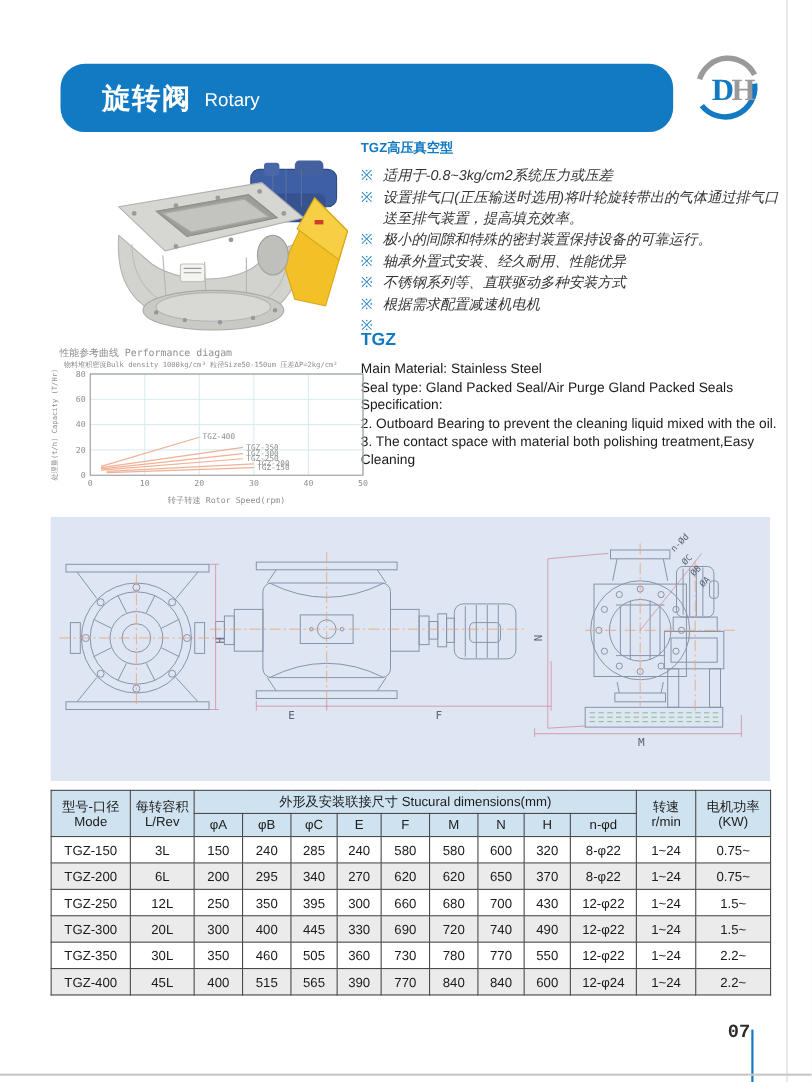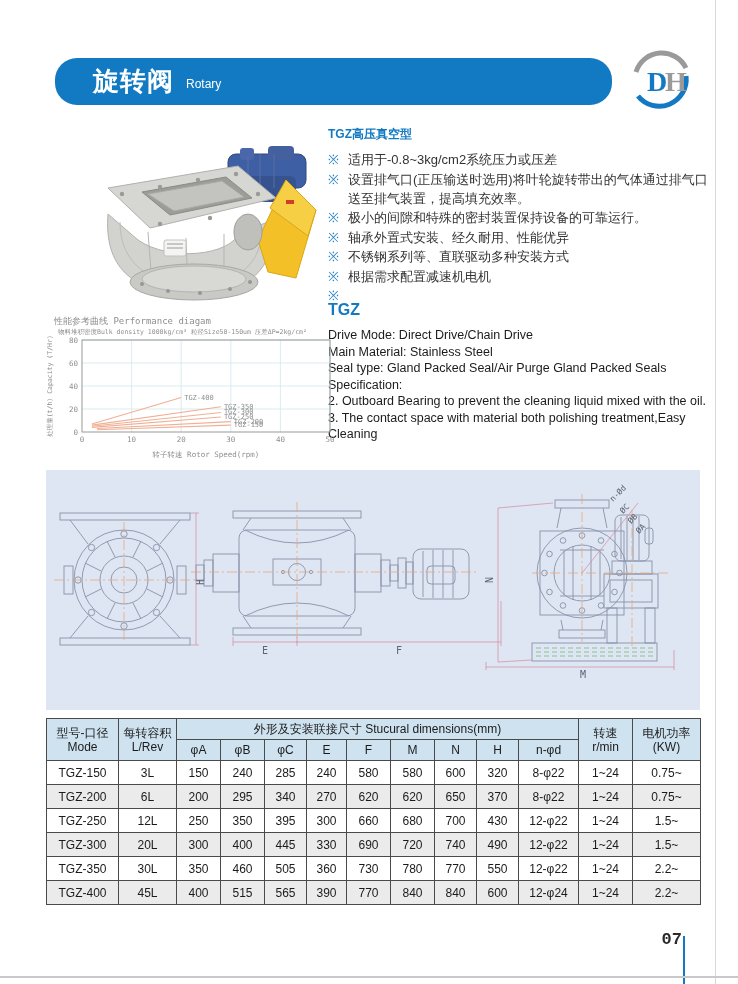--- a/index.html
+++ b/index.html
@@ -6,36 +6,36 @@
   body { background:#e9e9e9; font-family:"Liberation Sans", sans-serif; }
   .page {
     position:relative; width:738px; height:984px; background:#ffffff;
     overflow:hidden; margin:0 auto;
   }
   .page-right-edge { position:absolute; left:715px; top:0; width:1px; height:984px; background:#d7d7d7; }
   .page-bottom-edge { position:absolute; left:0; top:976px; width:738px; height:2px; background:#c9c9c9; }
 
   
   .title-bar {
-    position:absolute; left:55px; top:58px; width:557px; height:47px;
+    position:absolute; left:55px; top:58px; width:557px; height:62px;
     background:#117ac2; border-radius:22px; display:flex; align-items:center; padding-left:38px;
     color:#ffffff;
   }
   .title-zh { font-size:26px; font-weight:bold; letter-spacing:1px; }
-  .title-en { font-size:12px; margin-left:12px; margin-top:4px; }
+  .title-en { font-size:17px; margin-left:12px; margin-top:4px; }
   .logo { position:absolute; left:624px; top:44px; width:72px; height:72px; }
 
   
   .sec-heading { position:absolute; font-weight:bold; color:#1279c2; }
   .h-tgz-cn { left:328px; top:126px; font-size:12px; }
   .h-tgz-en { left:328px; top:301px; font-size:16px; }
   .bullet-list { position:absolute; left:328px; top:150px; width:385px; }
   .bullet { display:flex; font-size:13px; color:#333; line-height:19px; margin-bottom:0.5px; }
   .bullet .mark { color:#2e86c6; width:20px; flex:0 0 20px; }
-  .bullet .txt { white-space:pre-line; }
+  .bullet .txt { white-space:pre-line;font-style:italic; }
   .tgz-lines { position:absolute; left:328px; top:327px; width:390px; font-size:12.5px; color:#1b1b1b; line-height:16.5px; }
 
   
   .photo { position:absolute; left:90px; top:136px; width:232px; height:168px; }
 
   
   .chart { position:absolute; left:44px; top:314px; width:292px; height:152px; }
   .chart text { font-family:"DejaVu Sans Mono", monospace; fill:#8e8e8e; }
 
   
@@ -157,21 +157,20 @@
         <span class="mark">※</span>
         <span class="txt">根据需求配置减速机电机</span>
       </div>
       <div class="bullet">
         <span class="mark">※</span>
       </div>
     </div>
 
   <div class="sec-heading h-tgz-en">TGZ</div>
   <div class="tgz-lines">
-      <div>Drive Mode: Direct Drive/Chain Drive</div>
       <div>Main Material: Stainless Steel</div>
       <div>Seal type: Gland Packed Seal/Air Purge Gland Packed Seals</div>
       <div>Specification:</div>
       <div>2. Outboard Bearing to prevent the cleaning liquid mixed with the oil.</div>
       <div>3. The contact space with material both polishing treatment,Easy</div>
       <div>Cleaning</div>
     </div>
 
   <div class="chart">
     <svg id="chart-svg" width="292" height="152" viewBox="0 0 292 152">

